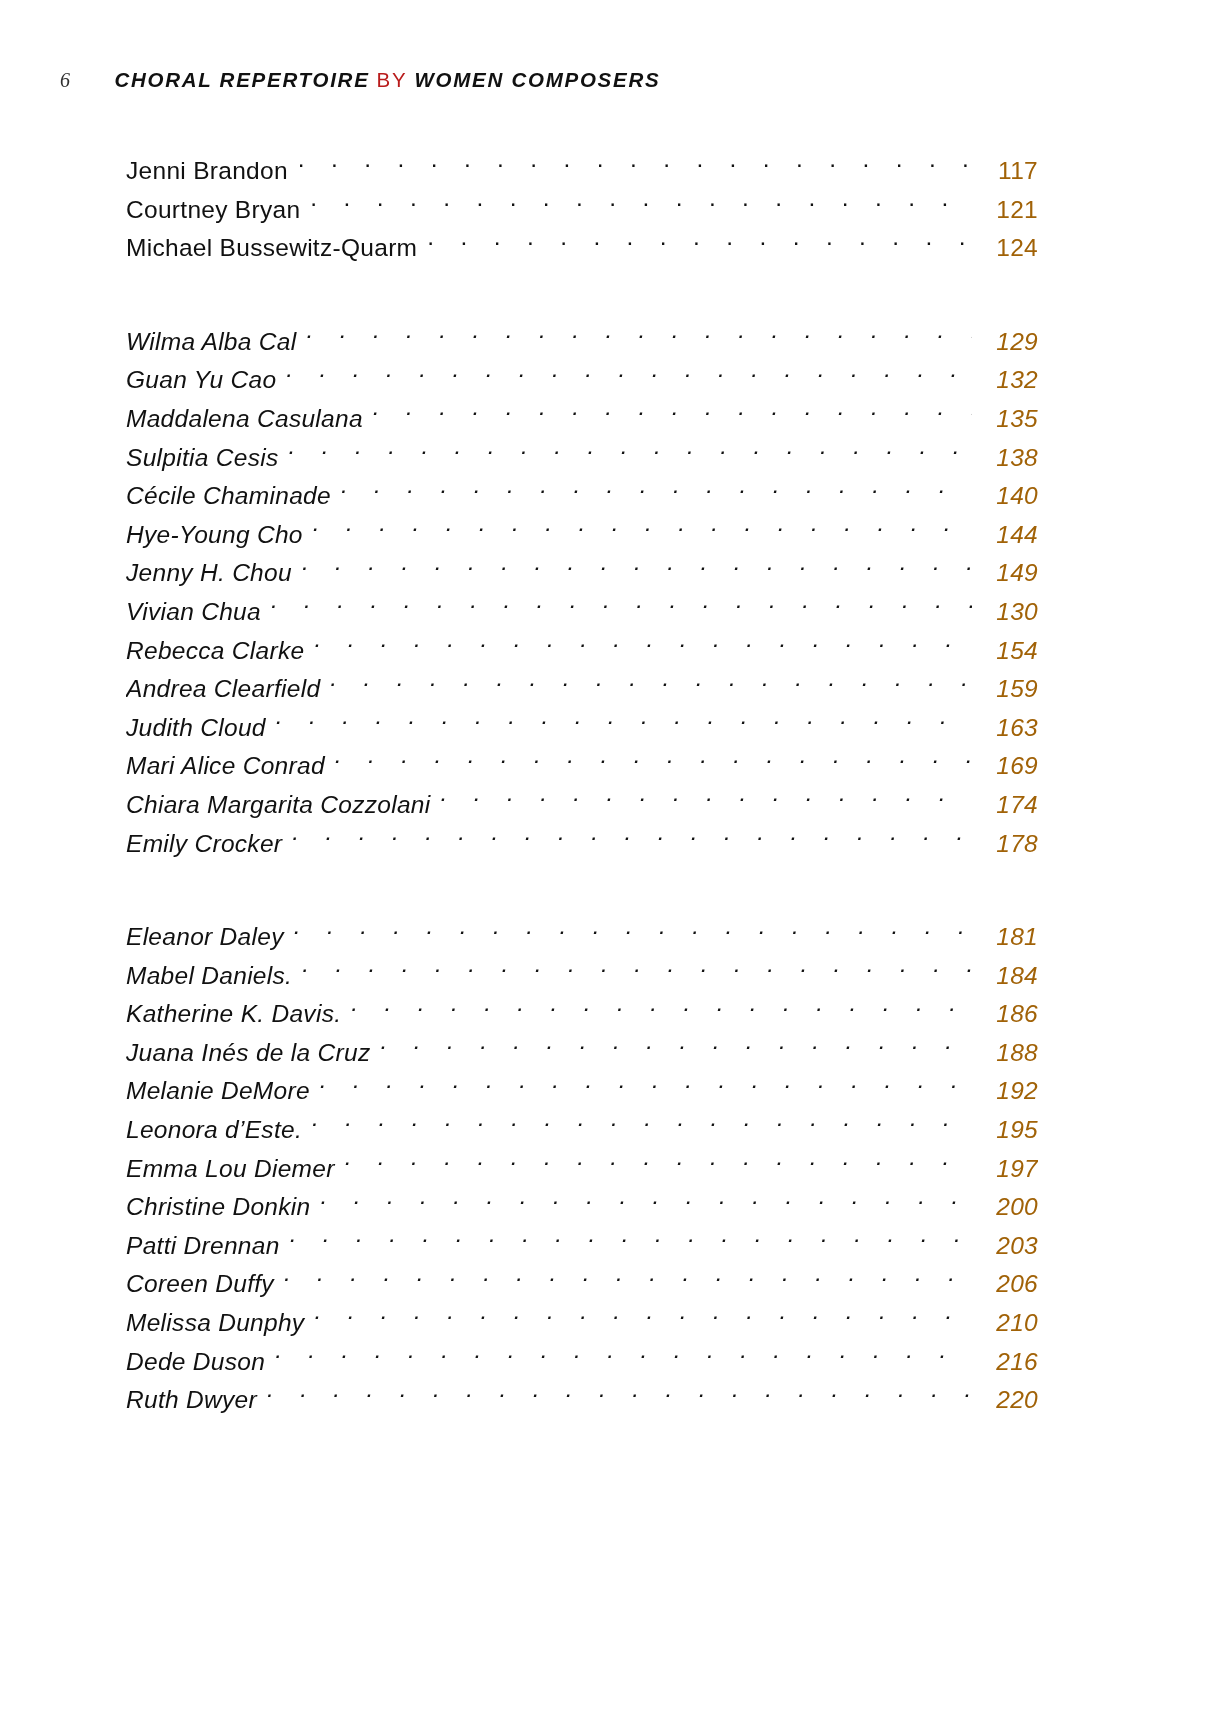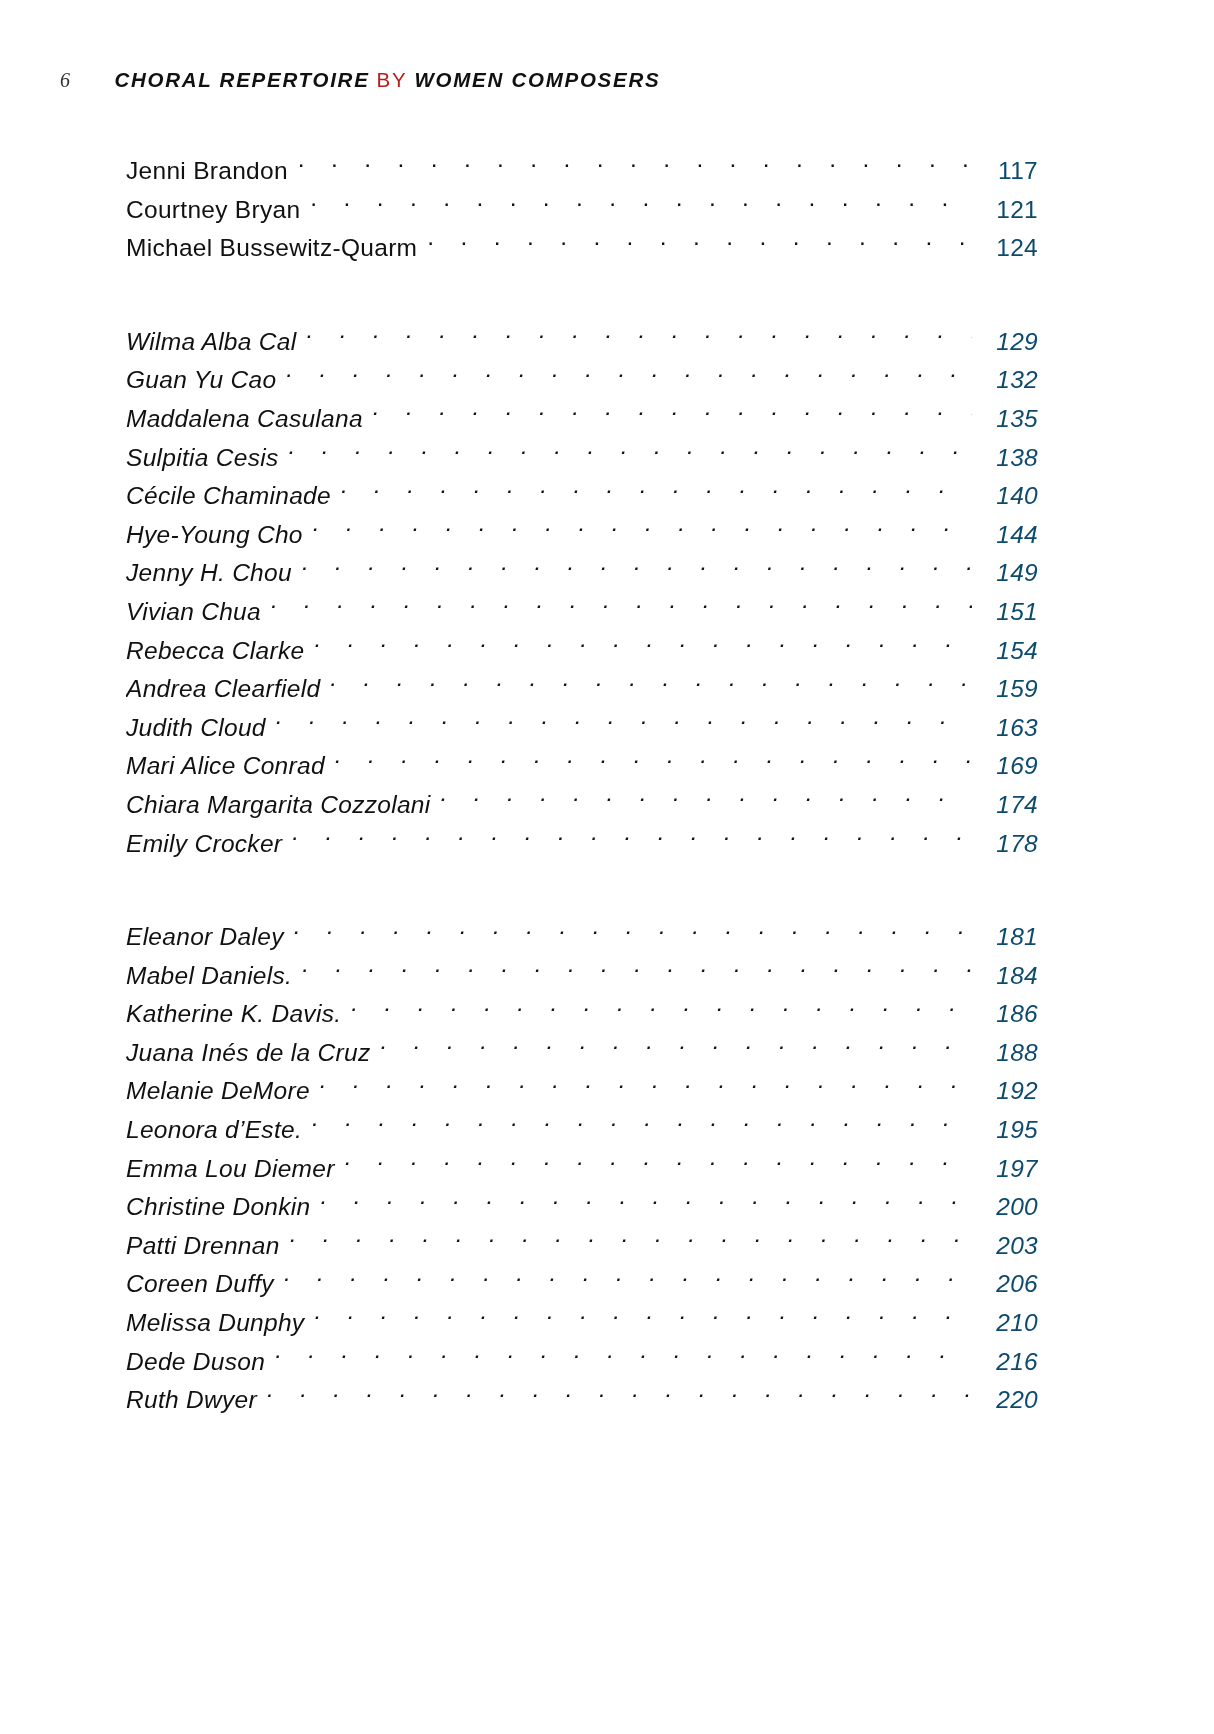--- a/index.html
+++ b/index.html
@@ -111,21 +111,21 @@
     font-weight: 400;
     letter-spacing: 0.40em;
     color: #111111;
   }
 
   .entry-page {
     flex: 0 0 auto;
     font-size: 24.5px;
     font-weight: 300;
     letter-spacing: 0.012em;
-    color: #0c4a6e;
+    color: #a16207;
     text-align: right;
     min-width: 56px;
     white-space: nowrap;
   }
 </style>
 </head>
 <body>
 
 <div class="page">
 
@@ -186,21 +186,21 @@
           <span class="entry-page">144</span>
         </div>
         <div class="toc-entry">
           <span class="entry-name">Jenny H. Chou</span>
           <span class="leader"></span>
           <span class="entry-page">149</span>
         </div>
         <div class="toc-entry">
           <span class="entry-name">Vivian Chua</span>
           <span class="leader"></span>
-          <span class="entry-page">151</span>
+          <span class="entry-page">130</span>
         </div>
         <div class="toc-entry">
           <span class="entry-name">Rebecca Clarke</span>
           <span class="leader"></span>
           <span class="entry-page">154</span>
         </div>
         <div class="toc-entry">
           <span class="entry-name">Andrea Clearfield</span>
           <span class="leader"></span>
           <span class="entry-page">159</span>

